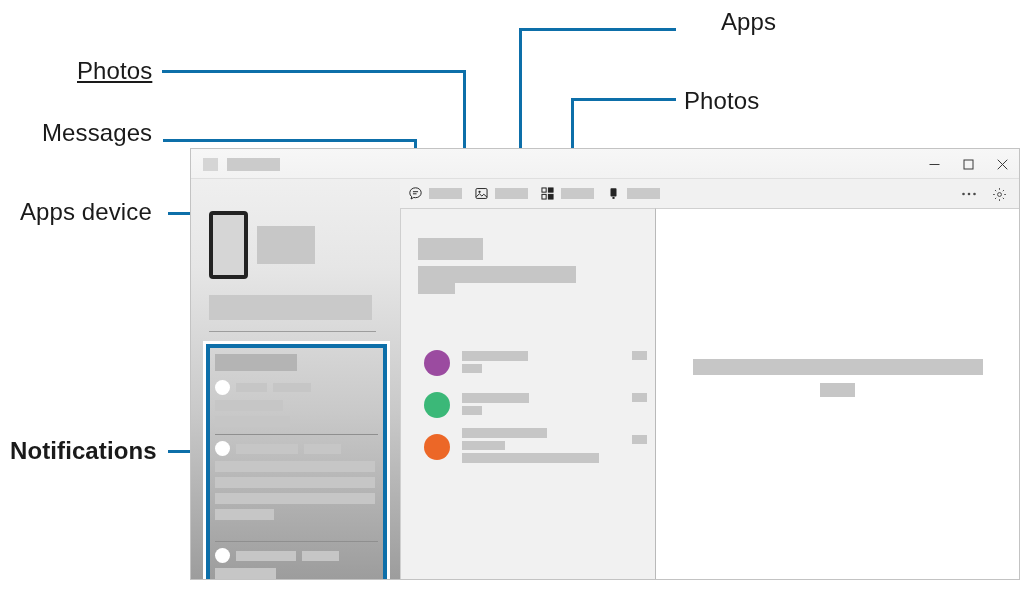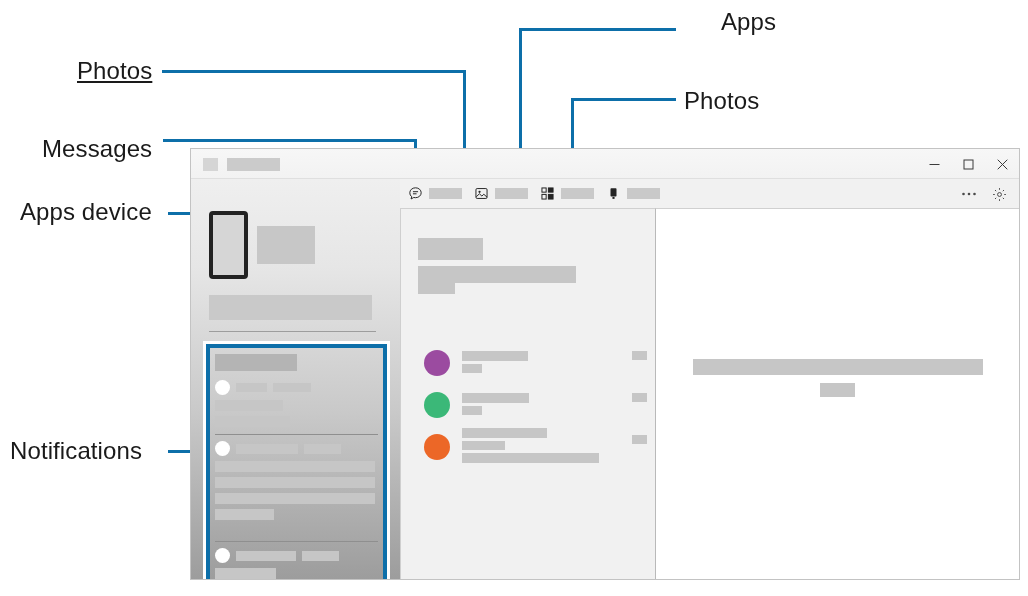--- a/index.html
+++ b/index.html
@@ -305,23 +305,23 @@
     width: 35px; height: 14px;
     background: #c6c6c6;
   }
 </style>
 </head>
 <body>
 
 <div class="callout-label" style="left:684px; top:8px;margin-left:37px;">Apps</div>
 <div class="callout-label" style="left:77px; top:57px;text-decoration:underline;">Photos</div>
 <div class="callout-label" style="left:684px; top:87px;">Photos</div>
-<div class="callout-label" style="left:42px; top:135px;text-align:center;">Messages</div>
+<div class="callout-label" style="left:42px; top:119px;text-align:center;">Messages</div>
 <div class="callout-label" style="left:20px; top:198px;">Apps device</div>
-<div class="callout-label" style="left:10px; top:437px;">Notifications</div>
+<div class="callout-label" style="left:10px; top:437px;font-weight:bold;">Notifications</div>
 
 <div class="leader h" style="left:519px; top:28px; width:157px;"></div>
 <div class="leader v" style="left:519px; top:28px; height:153px;"></div>
 
 <div class="leader h" style="left:571px; top:98px; width:105px;"></div>
 <div class="leader v" style="left:571px; top:98px; height:83px;"></div>
 
 <div class="leader h" style="left:162px; top:70px; width:304px;"></div>
 <div class="leader v" style="left:463px; top:70px; height:111px;"></div>
 

